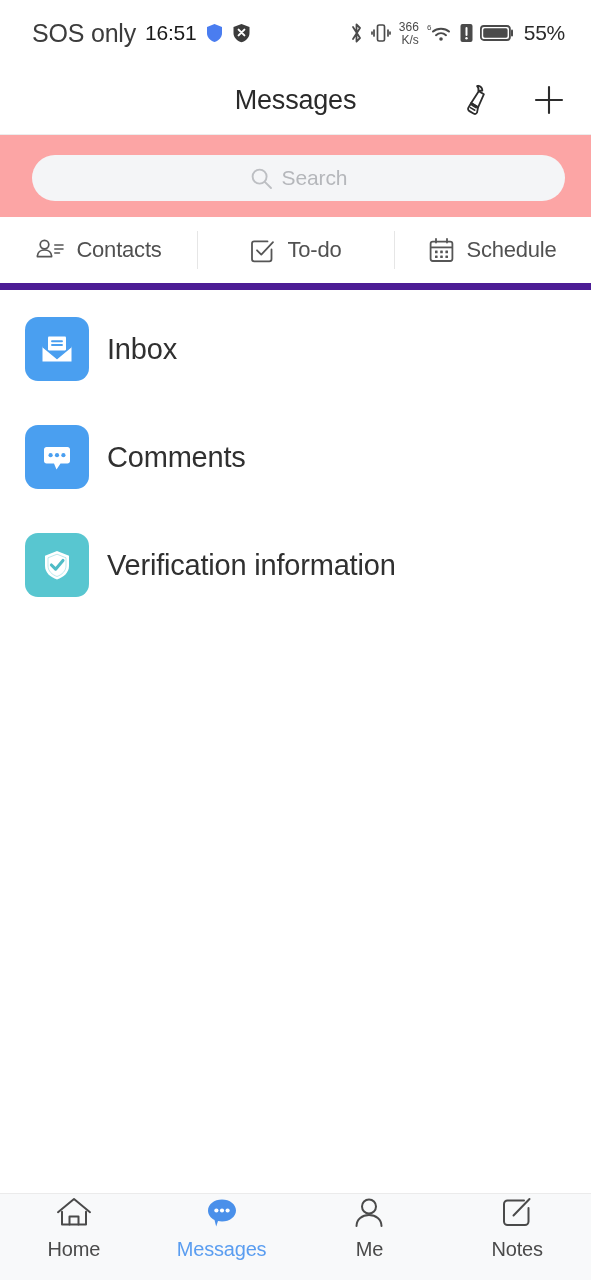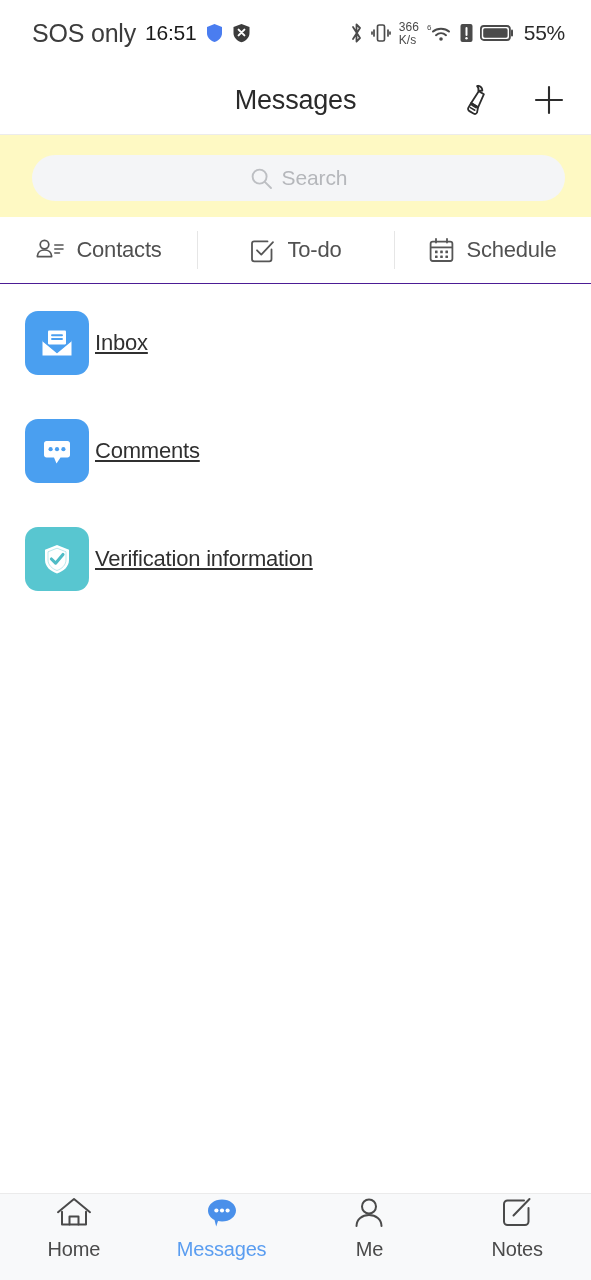--- a/index.html
+++ b/index.html
@@ -43,21 +43,21 @@
     letter-spacing: -0.2px;
   }
   .status-right {
     display: flex;
     align-items: center;
     gap: 7px;
   }
   .netspeed {
     display: flex;
     flex-direction: column;
-    align-items: flex-start;
+    align-items: flex-end;
     line-height: 1;
     font-size: 12px;
     color: #4a4a4a;
     margin: 0 1px;
   }
   .netspeed span:first-child { margin-bottom: 1px; }
   .battery-pct {
     font-size: 21px;
     color: #2b2b2b;
     margin-left: 3px;
@@ -93,21 +93,21 @@
     width: 40px; height: 40px;
     display: flex;
     align-items: center;
     justify-content: center;
     cursor: pointer;
   }
 
   
   .search-wrap {
     padding: 20px 26px 16px 32px;
-    background: #fef9c3;
+    background: #fca5a5;
   }
   .search-box {
     height: 46px;
     border-radius: 23px;
     background: #f4f5f7;
     display: flex;
     align-items: center;
     justify-content: center;
     gap: 9px;
     cursor: text;
@@ -116,21 +116,21 @@
     font-size: 21px;
     color: #b5b7bb;
     letter-spacing: -0.1px;
   }
 
   
   .quick-actions {
     display: flex;
     align-items: center;
     height: 66px;
-    border-bottom: 1px solid #4c1d95;
+    border-bottom: 7px solid #4c1d95;
     background: #ffffff;
   }
   .quick-item {
     flex: 1;
     display: flex;
     align-items: center;
     justify-content: center;
     gap: 11px;
     height: 100%;
     position: relative;
@@ -167,25 +167,24 @@
   .tile {
     width: 64px;
     height: 64px;
     border-radius: 13px;
     display: flex;
     align-items: center;
     justify-content: center;
     flex-shrink: 0;
   }
   .row-label {
-    font-size: 22px;
+    font-size: 29px;
     color: #303030;
-    margin-left: 6px;
-    letter-spacing: -0.2px;
-    text-decoration: underline;
+    margin-left: 18px;
+    letter-spacing: -0.2px;
   }
 
   
   .bottom-nav {
     position: absolute;
     left: 0; right: 0; bottom: 0;
     height: 87px;
     background: #f8f9fa;
     border-top: 1px solid #ebebeb;
     display: flex;

